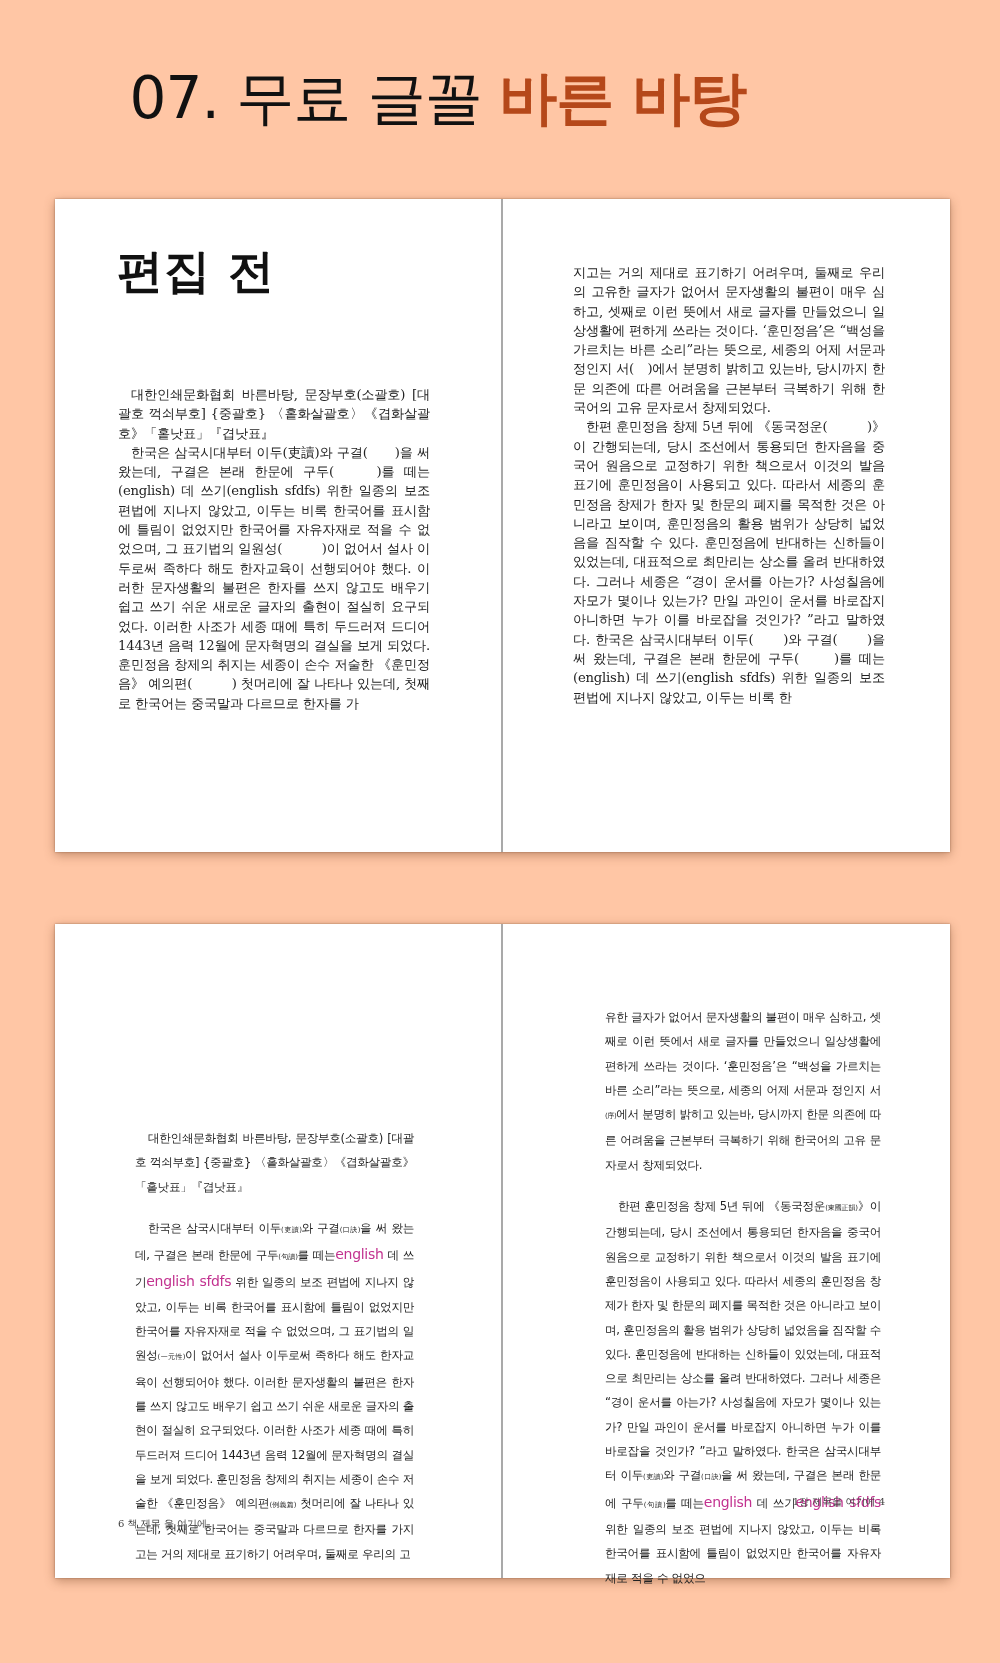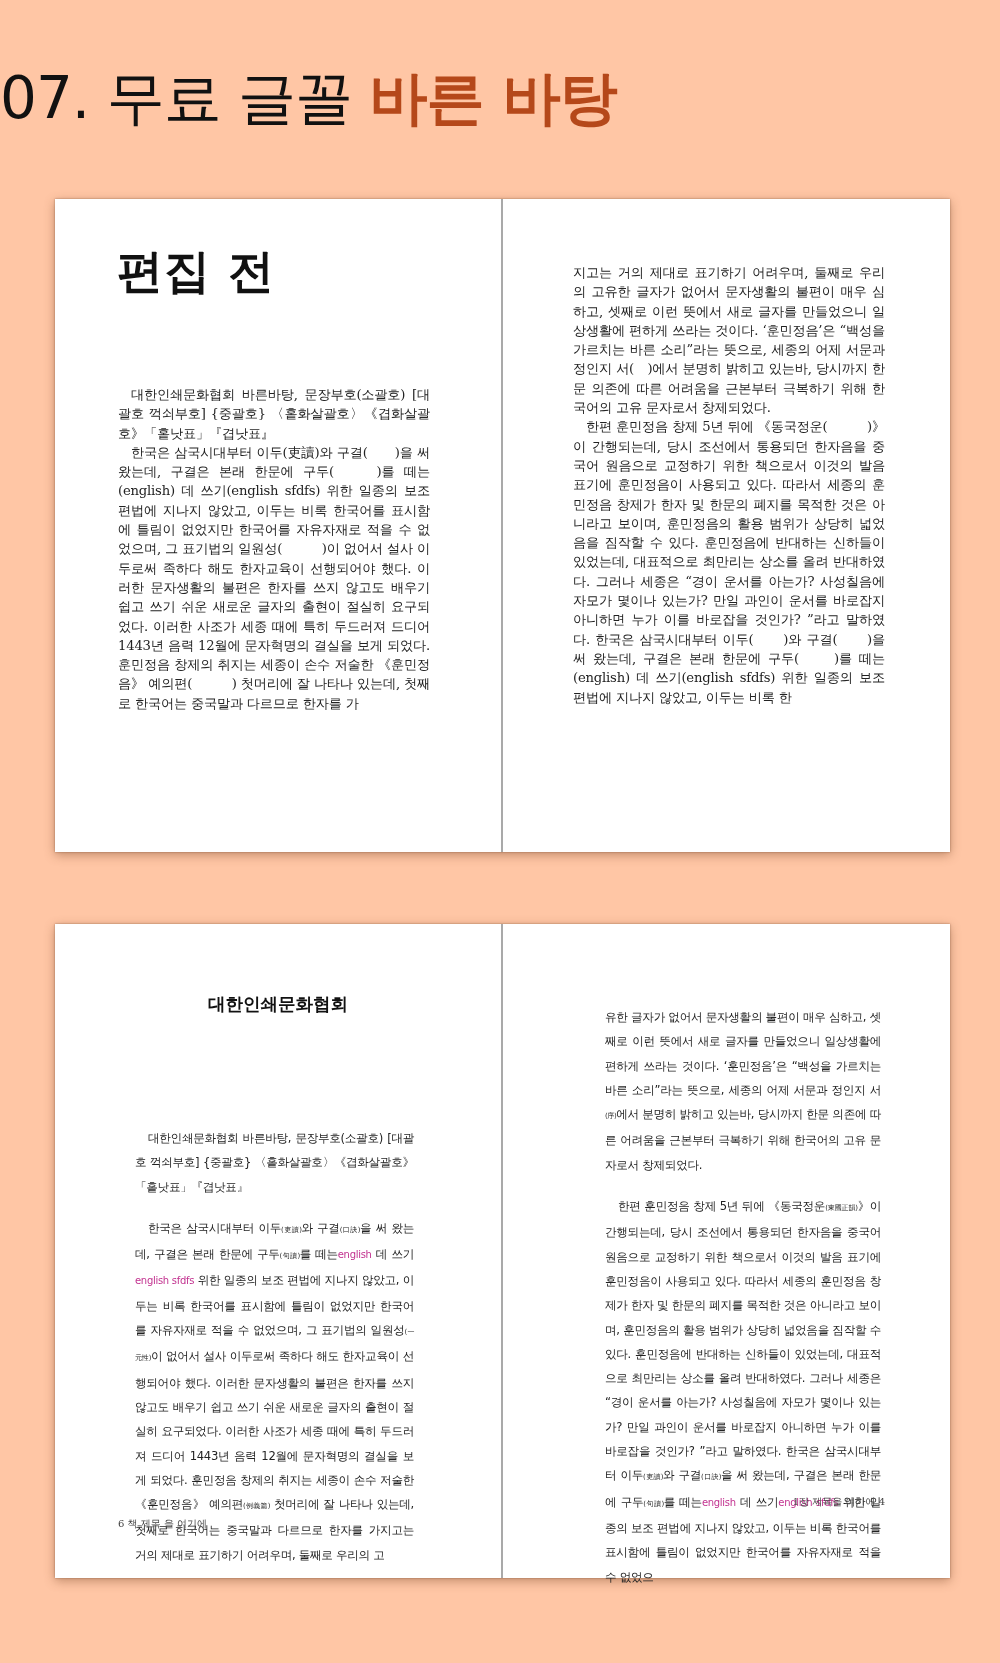--- a/index.html
+++ b/index.html
@@ -6,20 +6,21 @@
   body {
     width: 1000px; height: 1663px;
     background: #ffc6a5;
     position: relative;
     overflow: hidden;
     font-family: "DejaVu Serif", "Liberation Serif", serif;
     color: #222;
   }
   .headline {
     position: absolute; top: 58px; left: 0; width: 876px;
+    text-align: center;
     font-family: "DejaVu Sans", "Liberation Sans", sans-serif;
     font-size: 58px; line-height: 80px;
     letter-spacing: -1px;
     color: #111;
   }
   .headline .accent { color: #b5481a; font-weight: bold; }
   .spread {
     position: absolute; left: 55px; width: 895px;
     background: #fff;
     box-shadow: 0 3px 10px rgba(120,70,40,0.45), 0 0 2px rgba(90,50,30,0.5);
@@ -62,21 +63,21 @@
     position: absolute;
     font-family: "DejaVu Sans", "Liberation Sans", sans-serif;
     font-size: 11.6px; line-height: 24.3px; color: #222;
     text-align: justify; letter-spacing: -0.3px;
   }
   .page.left .body-new { left: 63px; width: 313px; top: 185px; }
   .page.right .body-new { left: 85px; width: 310px; top: 64px; }
   .body-new p { margin: 17px; text-indent: 13px; }
   .body-new p.noindent { text-indent: 0; }
   .hanja { font-size: 7px; letter-spacing: -0.5px; }
-  .eng { color: #c2318f; font-size: 10px; }
+  .eng { color: #c2318f; font-size: 14px; }
   .folio {
     position: absolute; top: 571px;
     font-family: "DejaVu Serif", "Liberation Serif", serif;
     font-size: 10px; color: #444;
   }
   .page.left .folio { left: 63px; margin-top: 22px; }
   .page.right .folio { right: 65px; }
 </style>
 </head>
 <body>
@@ -96,21 +97,20 @@
     <div class="body-old">
       <p class="noindent">지고는 거의 제대로 표기하기 어려우며, 둘째로 우리의 고유한 글자가 없어서 문자생활의 불편이 매우 심하고, 셋째로 이런 뜻에서 새로 글자를 만들었으니 일상생활에 편하게 쓰라는 것이다. ‘훈민정음’은 “백성을 가르치는 바른 소리”라는 뜻으로, 세종의 어제 서문과 정인지 서(　)에서 분명히 밝히고 있는바, 당시까지 한문 의존에 따른 어려움을 근본부터 극복하기 위해 한국어의 고유 문자로서 창제되었다.</p>
       <p>한편 훈민정음 창제 5년 뒤에 《동국정운(　　　)》이 간행되는데, 당시 조선에서 통용되던 한자음을 중국어 원음으로 교정하기 위한 책으로서 이것의 발음 표기에 훈민정음이 사용되고 있다. 따라서 세종의 훈민정음 창제가 한자 및 한문의 폐지를 목적한 것은 아니라고 보이며, 훈민정음의 활용 범위가 상당히 넓었음을 짐작할 수 있다. 훈민정음에 반대하는 신하들이 있었는데, 대표적으로 최만리는 상소를 올려 반대하였다. 그러나 세종은 “경이 운서를 아는가?  사성칠음에 자모가 몇이나 있는가?  만일 과인이 운서를 바로잡지 아니하면 누가 이를 바로잡을 것인가? ”라고 말하였다. 한국은 삼국시대부터 이두(　　)와 구결(　　)을 써 왔는데, 구결은 본래 한문에 구두(　　)를 떼는(english) 데 쓰기(english sfdfs) 위한 일종의 보조 편법에 지나지 않았고, 이두는 비록 한</p>
     </div>
   </div>
 </div>
 
 <div class="spread bottom">
   <div class="page left">
     <div class="book-title">
-      <div>대한인쇄문화협회</div>
     </div>
     <div class="body-new">
       <p>대한인쇄문화협회 바른바탕, 문장부호(소괄호) [대괄호 꺽쇠부호] {중괄호} 〈홑화살괄호〉《겹화살괄호》「홑낫표」『겹낫표』</p>
       <p><span>한국은 삼국시대부터 이두</span><span class="hanja">(吏讀)</span><span>와 구결</span><span class="hanja">(口訣)</span><span>을 써 왔는데, 구결은 본래 한문에 구두</span><span class="hanja">(句讀)</span><span>를 떼는</span><span class="eng">english</span><span> 데 쓰기</span><span class="eng">english sfdfs</span><span> 위한 일종의 보조 편법에 지나지 않았고, 이두는 비록 한국어를 표시함에 틀림이 없었지만 한국어를 자유자재로 적을 수 없었으며, 그 표기법의 일원성</span><span class="hanja">(一元性)</span><span>이 없어서 설사 이두로써 족하다 해도 한자교육이 선행되어야 했다. 이러한 문자생활의 불편은 한자를 쓰지 않고도 배우기 쉽고 쓰기 쉬운 새로운 글자의 출현이 절실히 요구되었다.  이러한 사조가 세종 때에 특히 두드러져 드디어 1443년 음력 12월에 문자혁명의 결실을 보게 되었다. 훈민정음 창제의 취지는 세종이 손수 저술한 《훈민정음》 예의편</span><span class="hanja">(例義篇)</span><span> 첫머리에 잘 나타나 있는데, 첫째로 한국어는 중국말과 다르므로 한자를 가지고는 거의 제대로 표기하기 어려우며, 둘째로 우리의 고</span></p>
     </div>
     <div class="folio">6 책 제목 을 여기에</div>
   </div>
   <div class="gutter"></div>
   <div class="page right">
     <div class="body-new">

